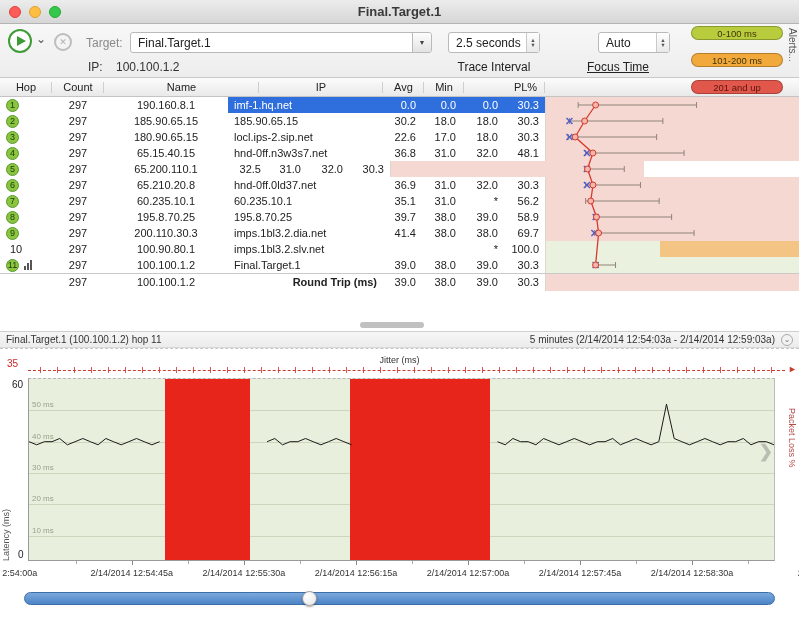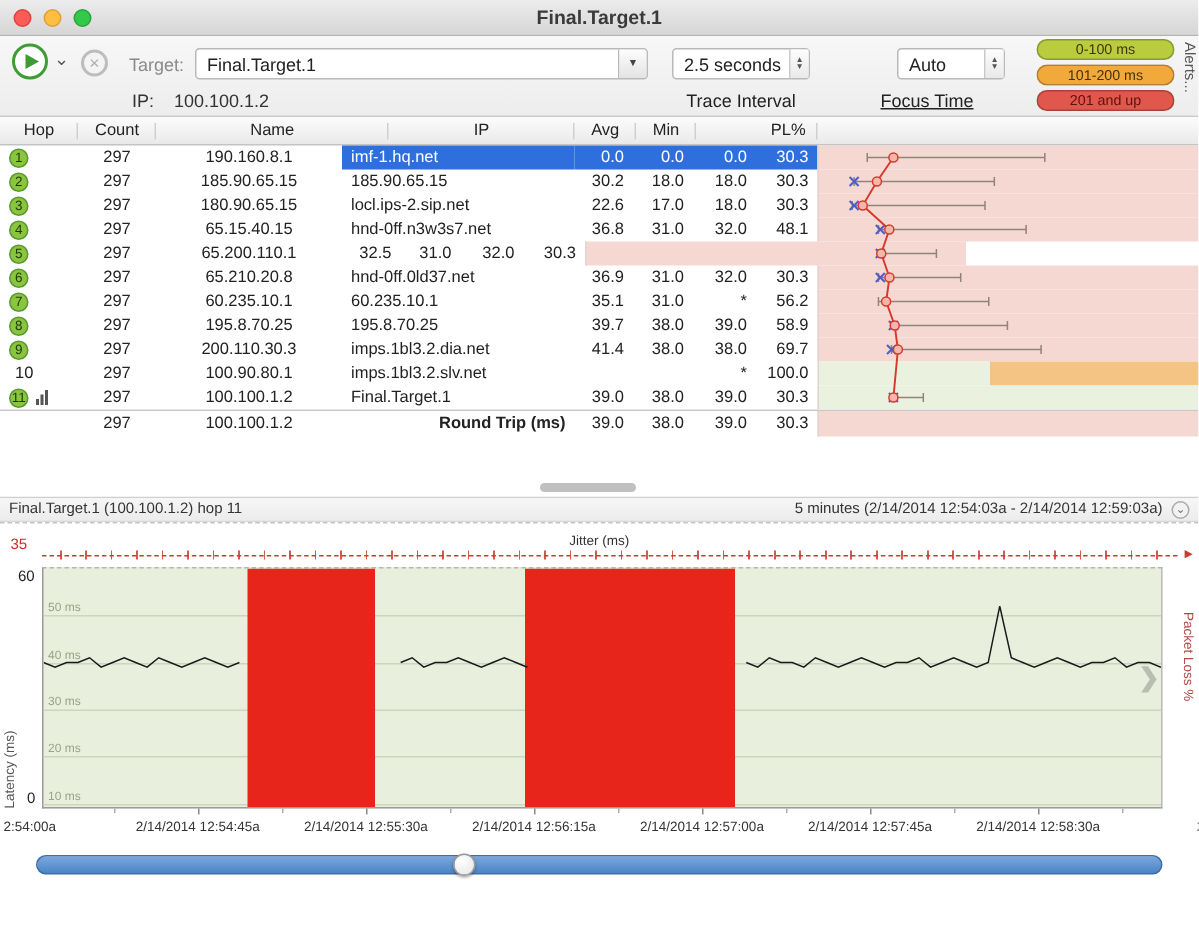--- a/index.html
+++ b/index.html
@@ -43,21 +43,21 @@
   .stepper { width:13px; height:100%; border-left:1px solid #c9c9c9; display:flex;
     flex-direction:column; align-items:center; justify-content:center; font-size:5.5px;
     color:#555; line-height:5px; background:linear-gradient(#fdfdfd,#e9e9e9); }
   .stepbox.interval { left:448px; width:92px; }
   .stepbox.focus { left:598px; width:72px; }
   .ip-label { position:absolute; left:88px; top:36px; }
   .ip-value { position:absolute; left:116px; top:36px; }
   .cap { position:absolute; top:36px; text-align:center; color:#222; }
   .cap.interval-cap { left:448px; width:92px; }
   .cap.focus-cap { left:562px; width:112px;text-decoration:underline; }
-  .legend { position:absolute; right:16px; top:2px; display:flex; flex-direction:column; gap:3px; }
+  .legend { position:absolute; right:16px; top:2px; display:flex; flex-direction:column; gap:13px; }
   .pill { width:92px; height:14px; border-radius:8px; font-size:9.5px; text-align:center;
     line-height:13px; border:1px solid rgba(0,0,0,.25); color:#433408; }
   .pill.p1 { background:#b8cc3d; }
   .pill.p2 { background:#f2a93b; }
   .pill.p3 { background:#e2574b; color:#5c120e; }
   .alerts { position:absolute; right:1px; top:4px; writing-mode:vertical-rl;
     font-size:10px; color:#555; height:48px; }
 
   
   .thead { display:flex; height:19px; background:linear-gradient(#fcfcfc,#e9e9e9);
@@ -115,21 +115,21 @@
     font-size:8px; line-height:9px; text-align:center; color:#777; background:#f2f2f2; cursor:pointer; }
 
   .jitter { position:relative; height:30px; background:#fff; border-top:1px dashed #c5c5c5; }
   .jit-max { position:absolute; left:7px; top:9px; color:#cc2a2a; font-size:10px; }
   .jit-label { position:absolute; left:0; right:0; top:6px; text-align:center; font-size:9px; color:#333; }
   .jit-line { position:absolute; left:28px; right:14px; top:21px; border-top:1px dashed #cc3b2f; }
   .jit-ticks { position:absolute; left:40px; right:14px; top:18px; height:6px;
     background:repeating-linear-gradient(90deg,#cc3b2f 0 1px,transparent 1px 17px); opacity:.85; }
   .jit-arrow { position:absolute; right:2px; top:15px; color:#cc3b2f; font-size:9px; }
 
-  .plotwrap { position:relative; height:161px;text-align:center; }
+  .plotwrap { position:relative; height:183px;text-align:center; }
   .plot { position:absolute; left:28px; right:24px; top:0; bottom:0; background:#e9efdd;
     border-top:1px dashed #b5b5b5; border-bottom:1px solid #9a9a9a;
     border-left:1px solid #9a9a9a; border-right:1px solid #bbb; overflow:hidden; }
   .axis-num { position:absolute; font-size:10px; color:#222; }
   .y-top { left:12px; top:1px; }
   .y-bottom { left:18px; bottom:1px; }
   .y2-top { right:26px; top:1px; color:#cc2a2a; }
   .ylab-left { position:absolute; left:1px; top:0; bottom:0; display:flex; align-items:center;
     writing-mode:vertical-rl; transform:rotate(180deg); font-size:9px; color:#555; }
   .ylab-right { position:absolute; right:2px; top:30px; writing-mode:vertical-rl;

